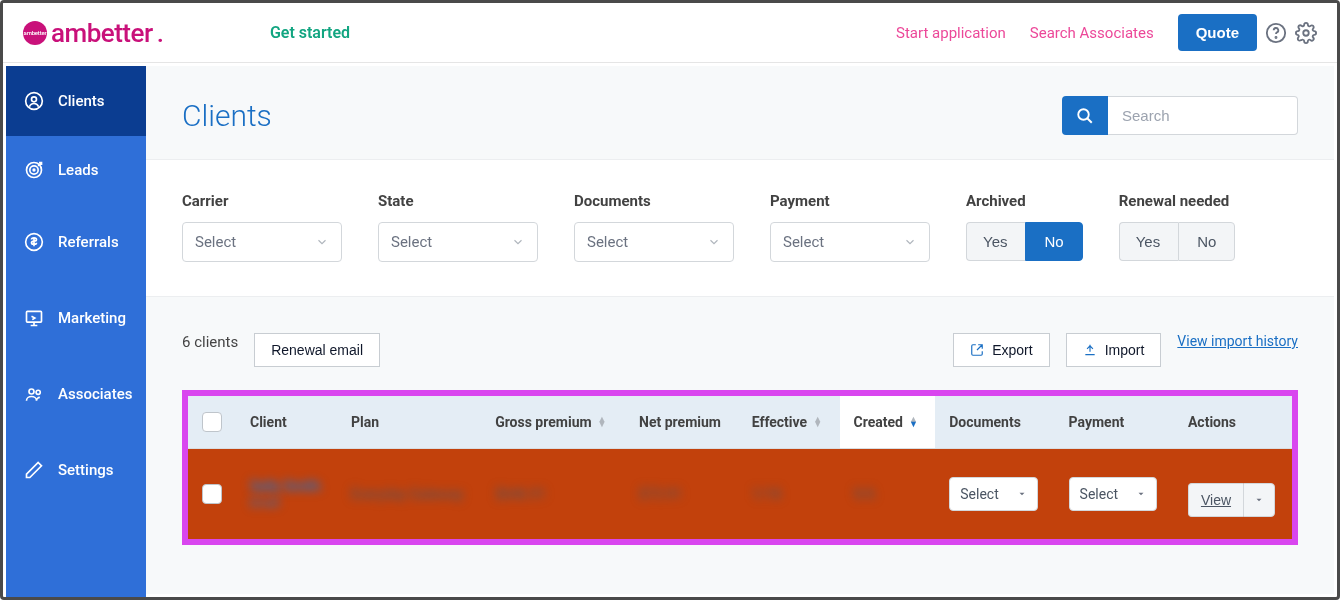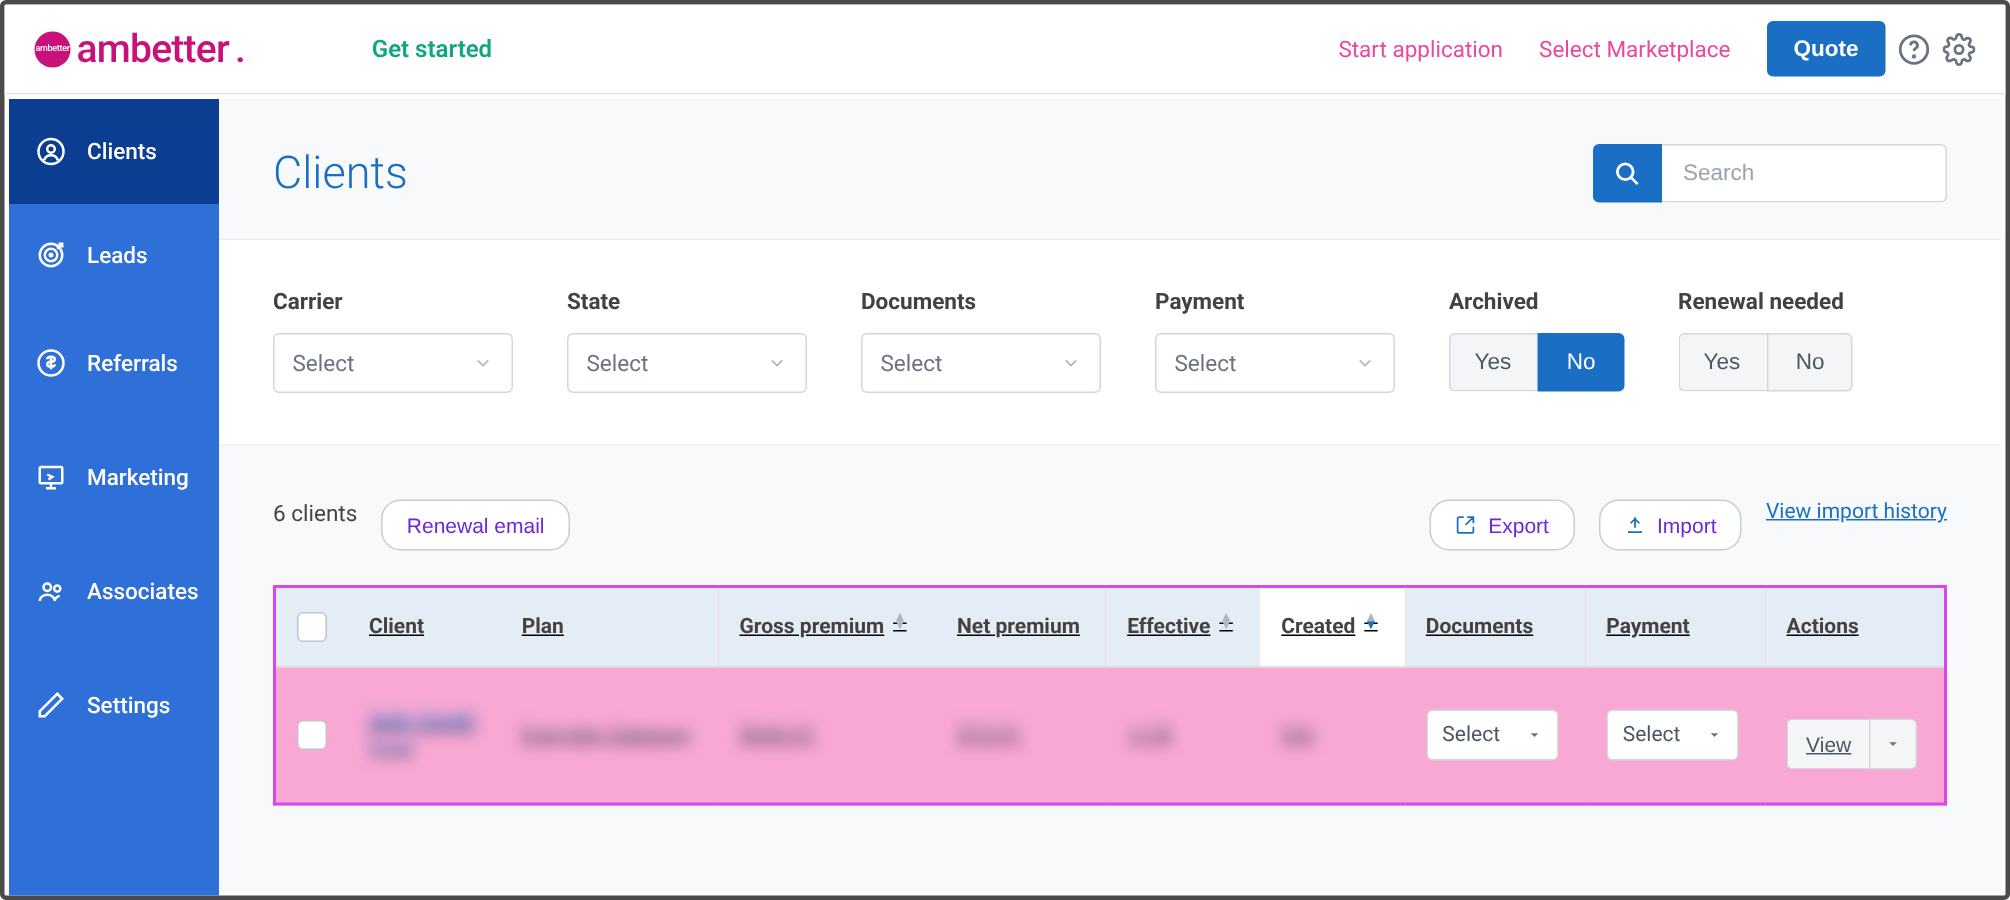--- a/index.html
+++ b/index.html
@@ -33,21 +33,21 @@
     font-size: 6px; color: #fff; font-weight: 500; letter-spacing: -0.2px;
   }
   .logo-text {
     color: #c9117a;
     font-size: 26px;
     font-weight: 500;
     letter-spacing: -0.5px;
   }
   .logo-dot { color: #c9117a; font-size: 26px; font-weight: 500; }
   .get-started {
-    margin-left: 84px;
+    margin-left: 106px;
     color: #12a581;
     font-weight: 600;
     font-size: 16px;
     cursor: pointer;
   }
   .header-spacer { flex: 1; }
   .header-link {
     color: #ec4899;
     font-size: 15px;
     cursor: pointer;
@@ -194,58 +194,57 @@
   
   .toolbar {
     padding: 36px 36px 23px;
     display: flex;
     gap: 16px;
   }
   .client-count { color: #444; font-size: 15px; }
   .outline-btn {
     border: 1px solid #c8cdd2;
     background: #fff;
-    color: #6d28d9;
-    border-radius: 13px;
+    color: #0f172a;
+    border-radius: 0;
     padding: 8px 16px;
     font-size: 14px;
     cursor: pointer;
     display: flex;
     align-items: center;
     gap: 8px;
   }
   .tb-spacer { flex: 1; }
   .link-text {
     color: #1a6fc4;
     font-size: 14px;
     text-decoration: underline;
     cursor: pointer;
   }
 
   
   .tbl-wrap { padding: 0 36px 20px; }
   table.tbl {
     width: 100%;
     border-collapse: collapse;
-    background: #f9a8d4;
-    border: 2px solid #d946ef;
+    background: #c2410c;
+    border: 6px solid #d946ef;
     border-radius: 4px;
-    text-decoration: underline;
   }
   .tbl th {
     background: #e4edf5;
     text-align: left;
     padding: 16px 14px;
     font-size: 14px;
     font-weight: 700;
     color: #424242;
     border-bottom: 1px solid #d9dde1;
   }
   .tbl th.active-sort { background: #fff; }
-  .th-inner { display: flex; gap: 6px; }
+  .th-inner { display: flex; align-items: center; gap: 6px; }
   .tbl td {
     padding: 22px 14px;
     font-size: 14px;
     color: #4b5563;
     border-bottom: 1px solid #eceef0;
   }
   .checkbox {
     width: 20px; height: 20px;
     border: 1.5px solid #bfc5cb;
     border-radius: 4px;
@@ -301,21 +300,21 @@
   <div class="logo-wrap">
     <div class="logo-circle">
       <span class="logo-circle-inner">ambetter</span>
     </div>
     <span class="logo-text">ambetter</span>
       <span class="logo-dot">.</span>
   </div>
   <span class="get-started">Get started</span>
   <div class="header-spacer"></div>
   <span class="header-link">Start application</span>
-  <span class="header-link">Select Marketplace</span>
+  <span class="header-link">Search Associates</span>
   <button class="quote-btn">Quote</button>
   <div class="header-icon">
     <svg viewBox="0 0 24 24" width="22" height="22" fill="none" stroke="currentColor" stroke-width="2">
         <circle cx="12" cy="12" r="10"></circle>
         <path d="M9.5 9a2.5 2.5 0 1 1 3.5 2.3c-.8.4-1 .9-1 1.7"></path>
         <circle cx="12" cy="17" r="0.6" fill="currentColor"></circle>
       </svg>
   </div>
   <div class="header-icon">
     <svg viewBox="0 0 24 24" width="22" height="22" fill="none" stroke="currentColor" stroke-width="2">

